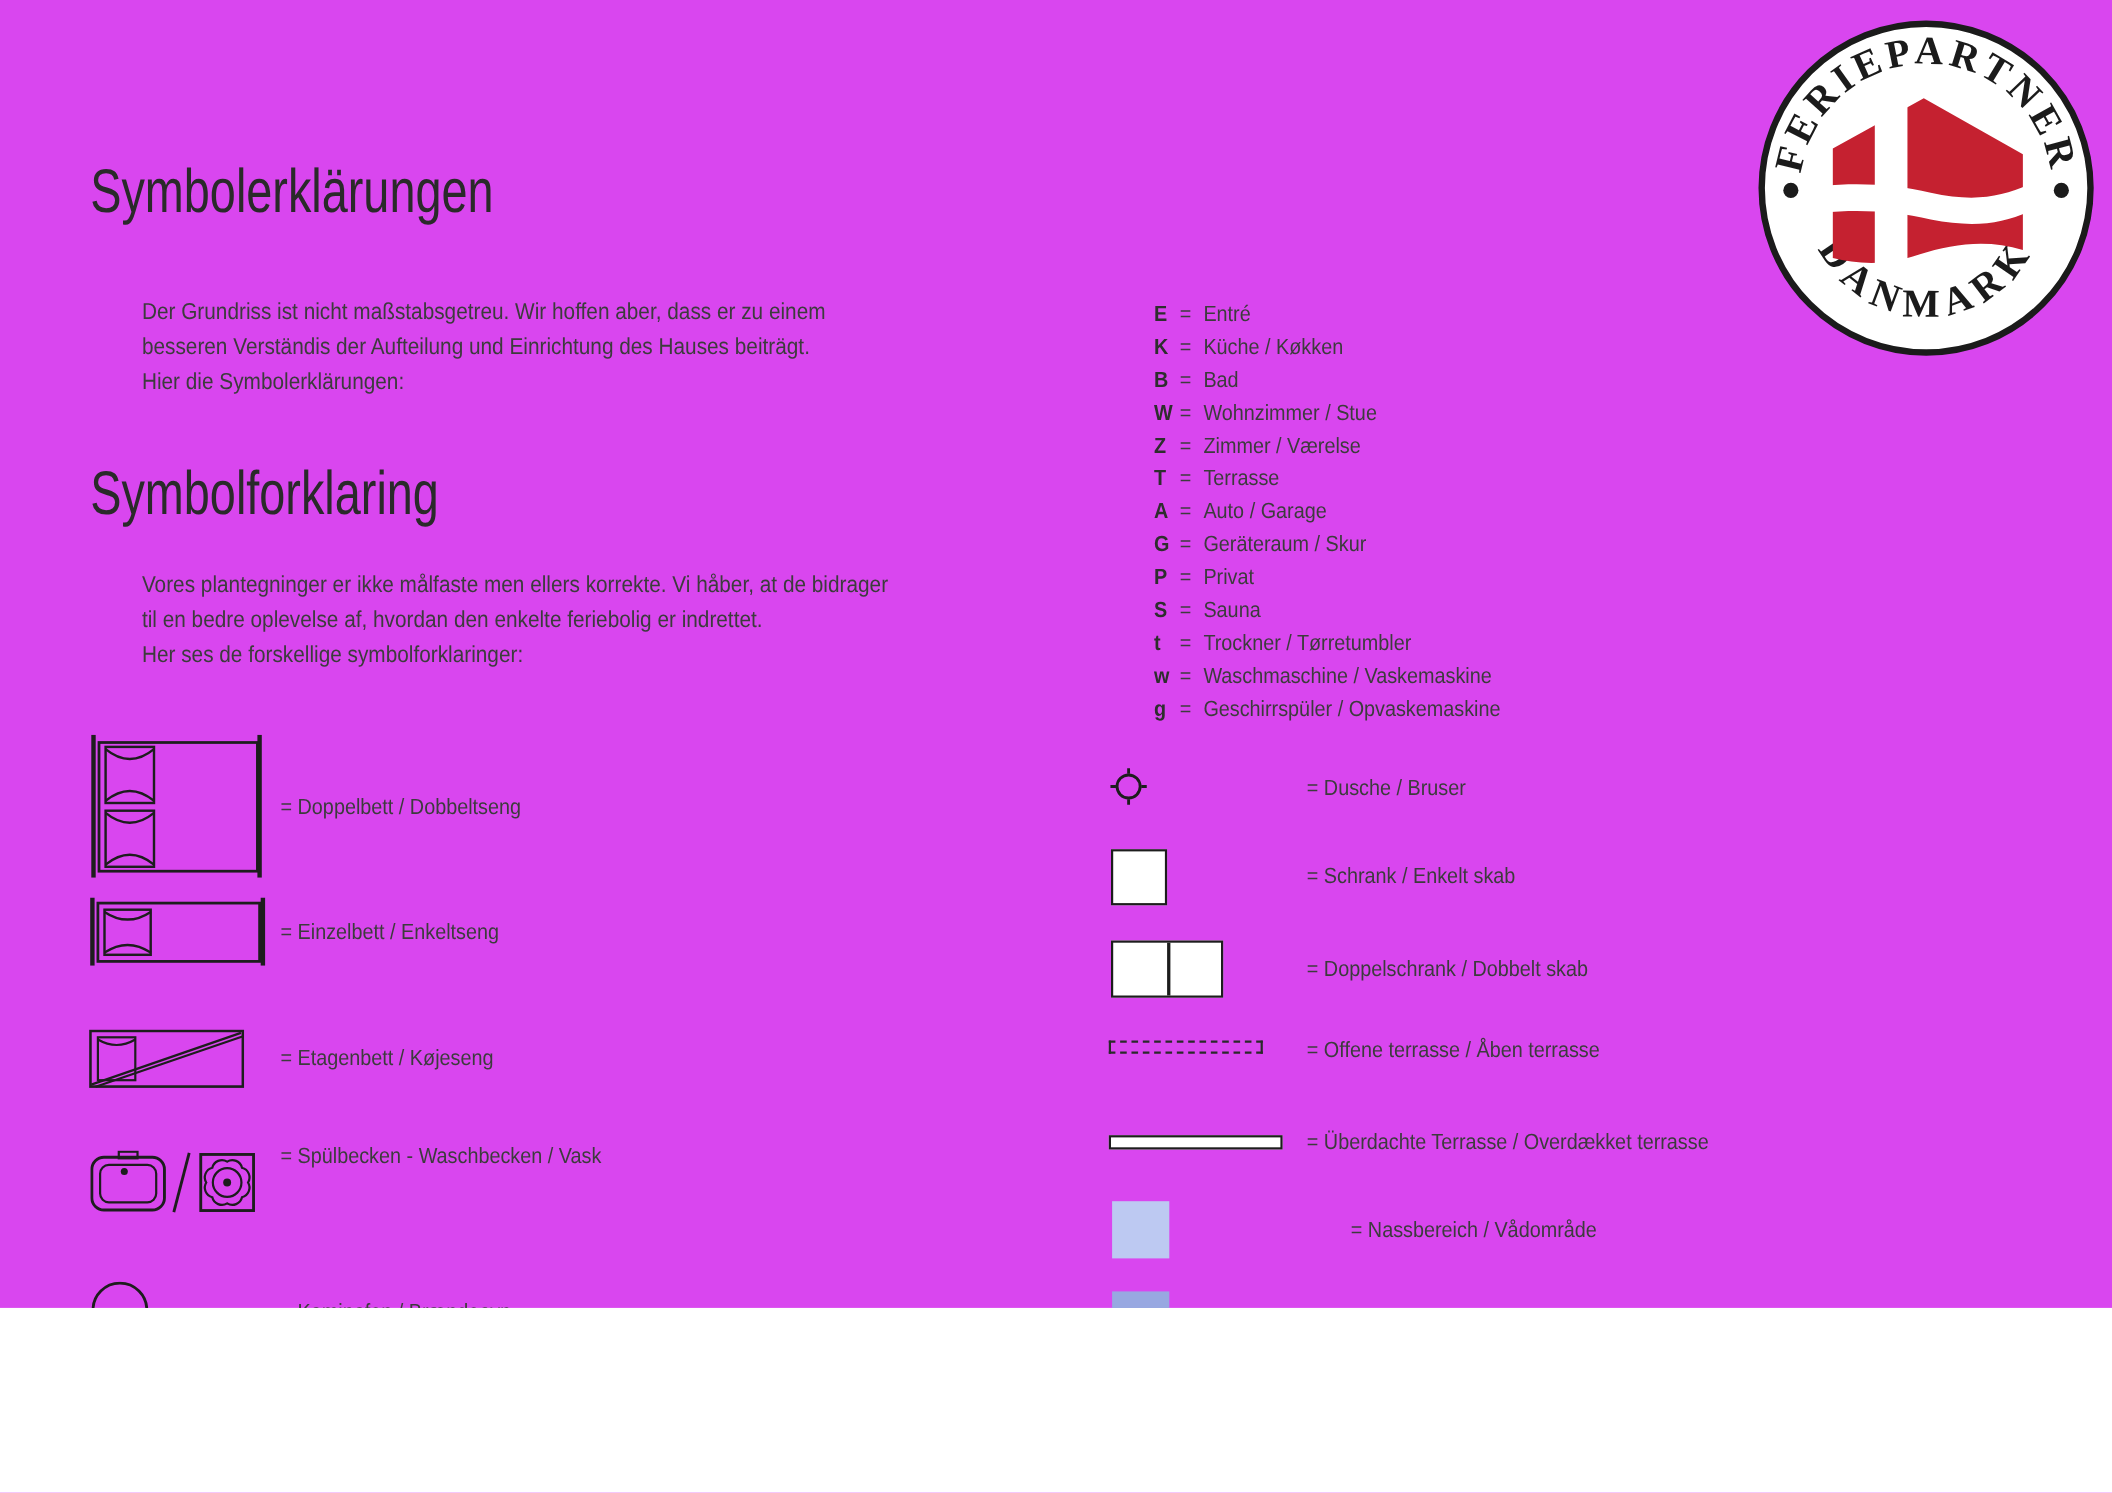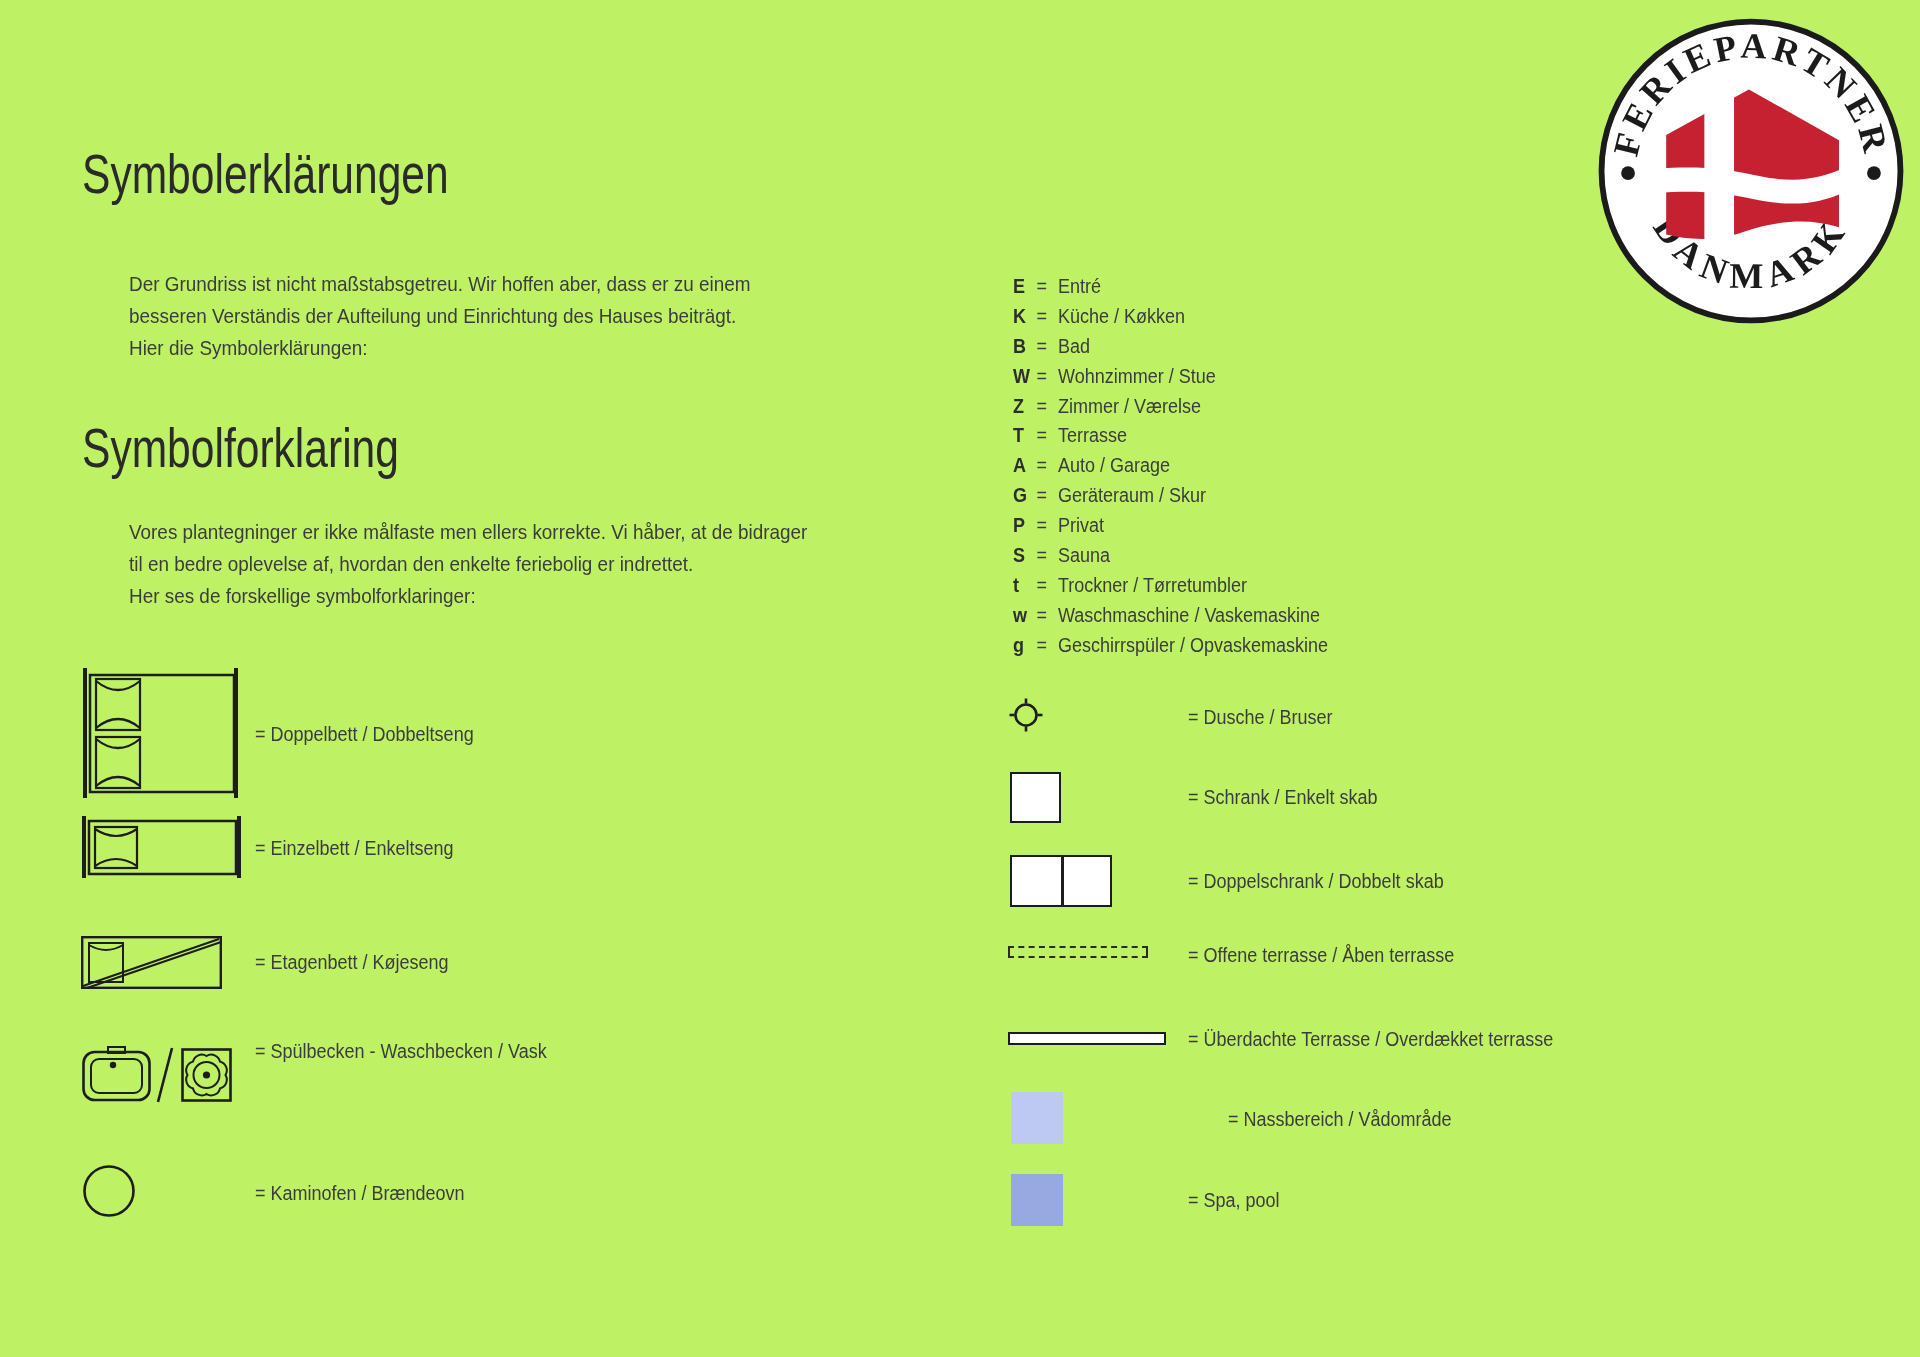--- a/index.html
+++ b/index.html
@@ -1,30 +1,30 @@
 <!DOCTYPE html>
 <html><head>
 <meta charset="utf-8">
 <style>
   html,body{margin:0;padding:0;background:#ffffff;}
   #page{
-    position:relative;width:1920px;height:1357px;background:#bef264;overflow:hidden;
+    position:relative;width:1920px;height:1189px;background:#d946ef;overflow:hidden;
     font-family:"Liberation Sans", sans-serif;color:#3a3a3a;
   }
   .cond{display:inline-block;transform:scaleX(0.9);transform-origin:0 50%;white-space:pre;}
   .cond-tight{display:inline-block;transform:scaleX(0.76);transform-origin:0 50%;white-space:pre;}
 
   .h1{position:absolute;left:82px;font-size:56px;font-weight:400;color:#2a2a2a;letter-spacing:0;line-height:1;}
   .h1 .cond-tight{transform-origin:0 0;}
   .para{position:absolute;left:82px;font-size:21px;color:#3c3c3c;}
   .para .line{display:block;height:32px;line-height:32px;white-space:nowrap;margin-left:47px;}
 
   
   #codes{position:absolute;left:1013px;top:272px;font-size:20px;color:#3c3c3c;}
-  .code-row{height:29.9px;line-height:29.9px;white-space:nowrap;}
+  .code-row{height:29.9px;line-height:29.9px;white-space:nowrap;margin-left:36px;}
   .ck{display:inline-block;width:26px;font-weight:700;color:#2e2e2e;}
   .ce{display:inline-block;width:24px;}
   .cv{display:inline-block;}
 
   
   .sym-label{position:absolute;font-size:20px;color:#3c3c3c;line-height:26px;margin-top:-13px;white-space:nowrap;}
 
   .icon-abs{position:absolute;}
   .stroke{stroke:#1d1d1d;fill:none;}
 

